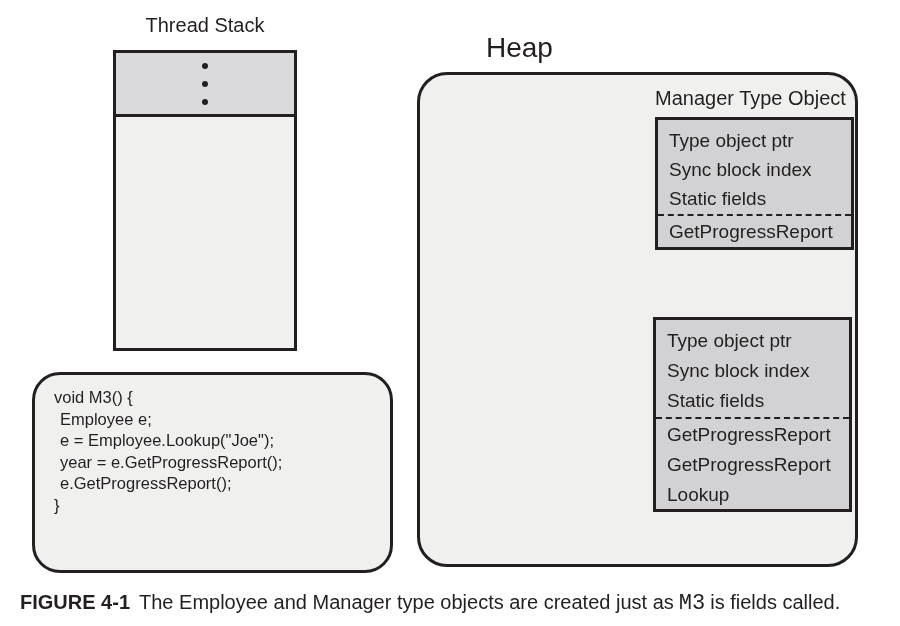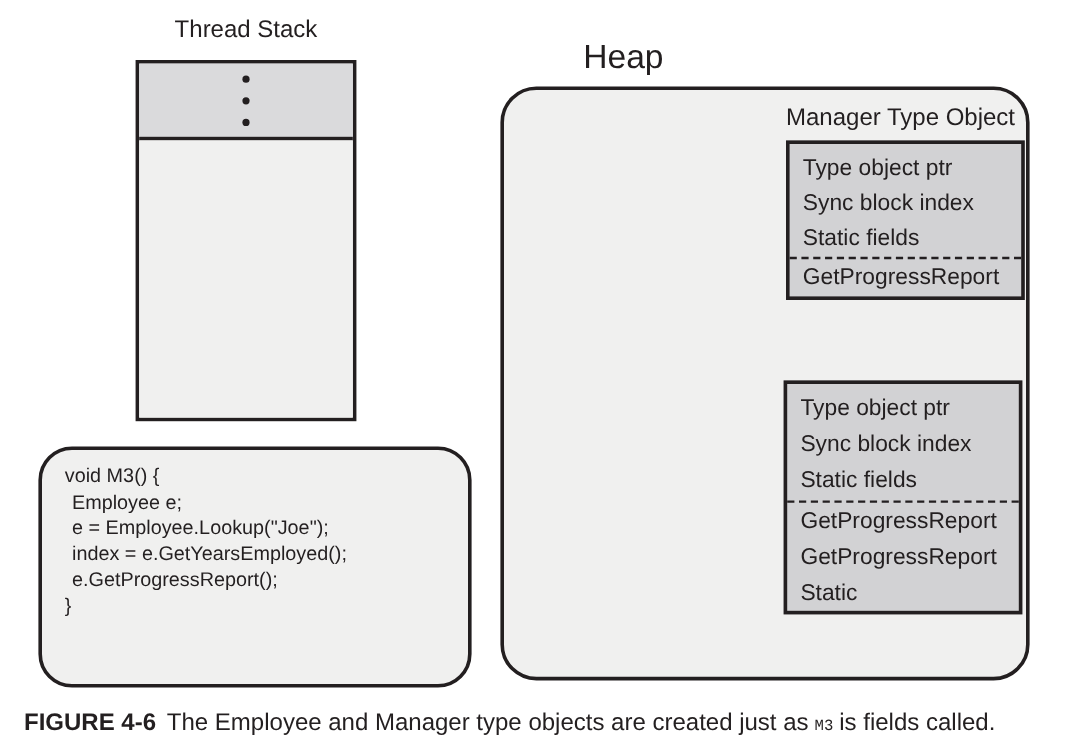--- a/index.html
+++ b/index.html
@@ -85,21 +85,21 @@
   .code-line.indent { padding-left: 6px; }
 
   
   .caption {
     position: absolute; left: 20px; top: 589px; width: 870px;
     font-size: 20px; line-height: 26px; white-space: nowrap;
   }
   .caption-label { font-weight: bold; margin-right: 9px; }
   .caption-code {
     font-family: "Liberation Mono", monospace;
-    font-size: 13px; margin: 0 5px;
+    font-size: 22px; margin: 0 5px;
   }
 </style>
 </head>
 <body>
 
 <div class="canvas">
 
   <div class="stack-label">Thread Stack</div>
   <div class="stack-box">
     <div class="stack-top">
@@ -122,29 +122,29 @@
     <div class="type-row">GetProgressReport</div>
   </div>
 
   <div class="type-box employee-box">
     <div class="type-row">Type object ptr</div>
     <div class="type-row">Sync block index</div>
     <div class="type-row">Static fields</div>
     <hr class="static-divider">
     <div class="type-row">GetProgressReport</div>
     <div class="type-row">GetProgressReport</div>
-    <div class="type-row">Static</div>
+    <div class="type-row">Lookup</div>
   </div>
 
   <div class="code-box">
     <div class="code-line">void M3() {</div>
     <div class="code-line indent">Employee e;</div>
     <div class="code-line indent">e = Employee.Lookup("Joe");</div>
-    <div class="code-line indent">index = e.GetYearsEmployed();</div>
+    <div class="code-line indent">year = e.GetProgressReport();</div>
     <div class="code-line indent">e.GetProgressReport();</div>
     <div class="code-line">}</div>
   </div>
 
   <div class="caption">
-    <span class="caption-label">FIGURE 4-6</span><span>The Employee and Manager type objects are created just as</span><span class="caption-code">M3</span><span>is fields called.</span>
+    <span class="caption-label">FIGURE 4-1</span><span>The Employee and Manager type objects are created just as</span><span class="caption-code">M3</span><span>is fields called.</span>
   </div>
 
 </div>
 
 </body></html>

